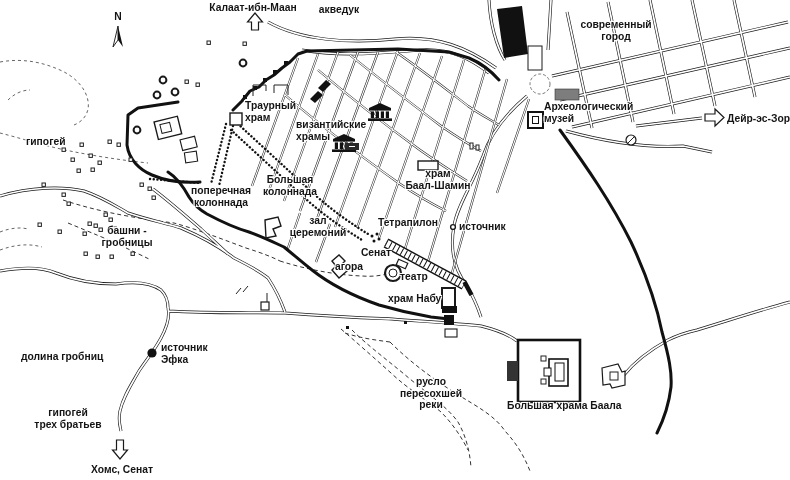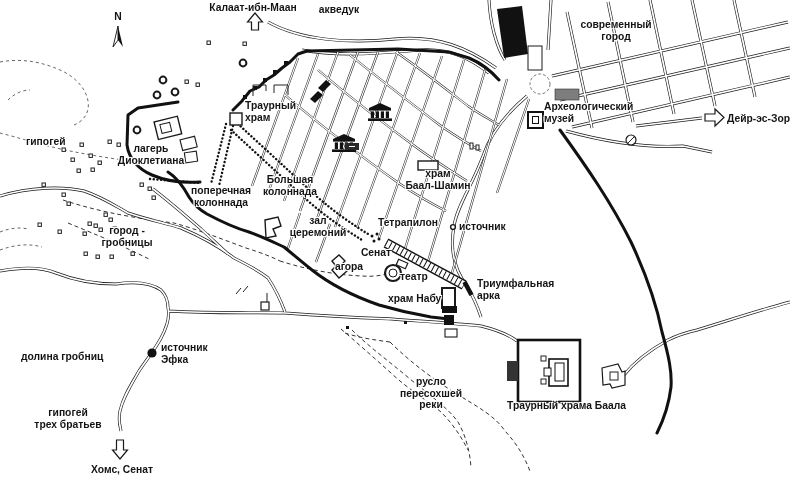--- a/index.html
+++ b/index.html
@@ -277,46 +277,44 @@
 
 <div class="lbl c" style="left:118px;top:11px">N</div>
 <div class="lbl c" style="left:253px;top:2px">Калаат-ибн-Маан</div>
 <div class="lbl c" style="left:339px;top:4px">акведук</div>
 <div class="lbl" style="left:544px;top:101px">Археологический
 музей</div>
 <div class="lbl c" style="left:616px;top:19px">современный
 город</div>
 <div class="lbl" style="left:727px;top:113px">Дейр-эс-Зор</div>
 <div class="lbl" style="left:26px;top:136px">гипогей</div>
-<div class="lbl c" style="left:151px;top:143px">лагерь
-Диоклетиана</div>
 <div class="lbl" style="left:245px;top:100px">Траурный
 храм</div>
+<div class="lbl" style="left:296px;top:119px">византийские
+храмы</div>
 <div class="lbl c" style="left:438px;top:168px">храм
 Баал-Шамин</div>
 <div class="lbl c" style="left:221px;top:185px">поперечная
 колоннада</div>
 <div class="lbl c" style="left:290px;top:174px">Большая
 колоннада</div>
 <div class="lbl c" style="left:318px;top:215px">зал
 церемоний</div>
 <div class="lbl" style="left:378px;top:217px">Тетрапилон</div>
 <div class="lbl" style="left:459px;top:221px">источник</div>
-<div class="lbl c" style="left:127px;top:225px">город -
+<div class="lbl c" style="left:127px;top:225px">башни -
 гробницы</div>
 <div class="lbl c" style="left:376px;top:247px">Сенат</div>
 <div class="lbl c" style="left:349px;top:261px">агора</div>
 <div class="lbl c" style="left:414px;top:271px">театр</div>
-<div class="lbl" style="left:477px;top:278px">Триумфальная
-арка</div>
 <div class="lbl" style="left:388px;top:293px">храм Набу</div>
 <div class="lbl" style="left:21px;top:351px">долина гробниц</div>
 <div class="lbl" style="left:161px;top:342px">источник
 Эфка</div>
 <div class="lbl c" style="left:68px;top:407px">гипогей
 трех братьев</div>
 <div class="lbl c" style="left:122px;top:464px">Хомс, Сенат</div>
 <div class="lbl c" style="left:431px;top:376px">русло
 пересохшей
 реки</div>
-<div class="lbl" style="left:507px;top:400px">Траурный храма Баала</div>
+<div class="lbl" style="left:507px;top:400px">Большая храма Баала</div>
 
 </div>
 
 </body></html>

